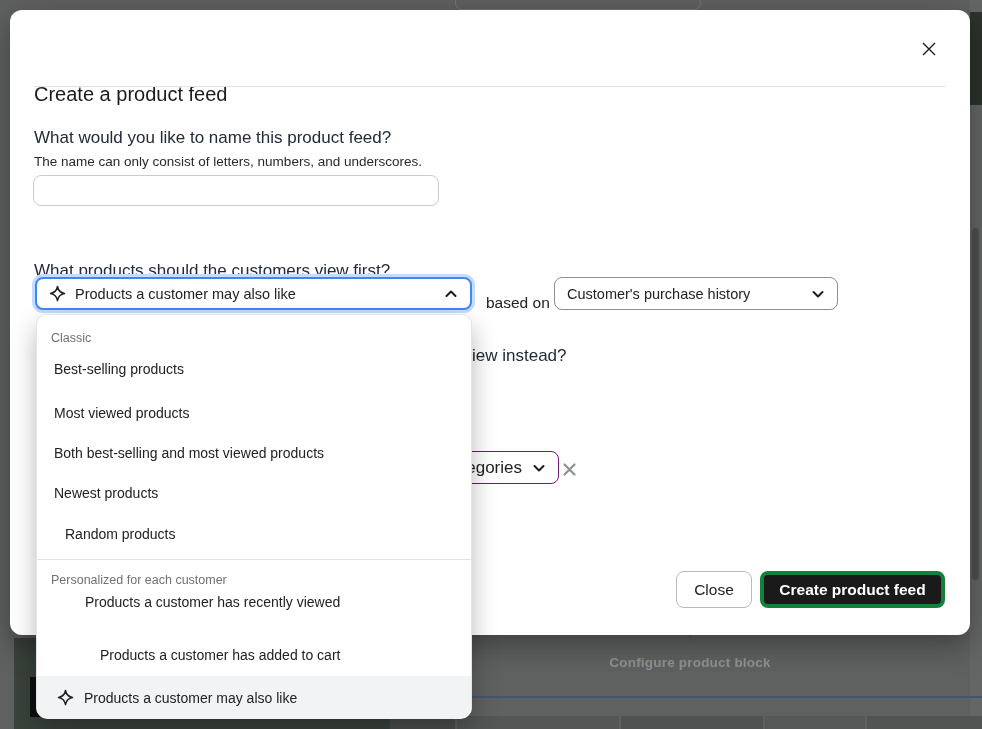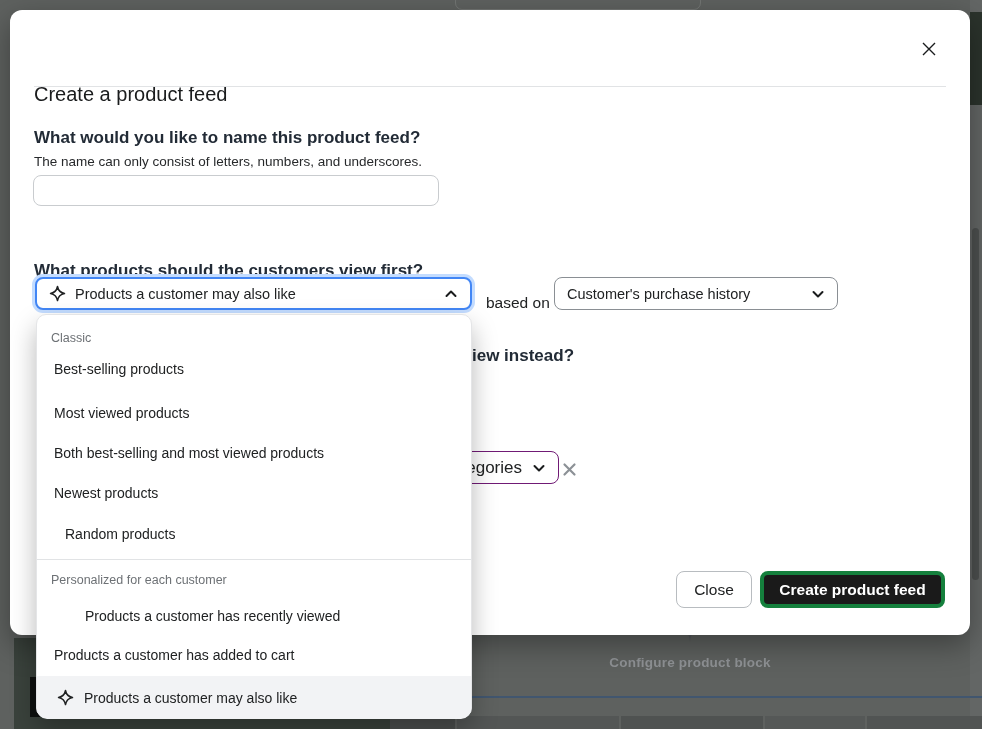--- a/index.html
+++ b/index.html
@@ -22,21 +22,21 @@
 
   
   .modal{left:10px;top:10px;width:960px;height:625px;background:#fff;border-radius:12px;z-index:10;
          box-shadow:0 10px 30px rgba(0,0,0,.35);}
   .modal-title{left:24px;top:33px;height:28px;display:flex;align-items:center;
                font-size:20px;font-weight:500;color:#1a1c1d;margin-top:37px;}
   .modal-close{left:905px;top:25px;width:28px;height:28px;display:flex;align-items:center;justify-content:center;
                background:none;border:none;cursor:pointer;padding:0;}
   .modal-divider{left:24px;top:76px;width:912px;height:1px;background:#e1e3e5;}
 
-  .q{height:22px;display:flex;align-items:center;font-size:17px;font-weight:700;color:#222b36;}
+  .q{height:22px;display:flex;align-items:center;font-size:17px;font-weight:400;color:#222b36;}
   .hint{left:24px;top:142px;height:18px;display:flex;align-items:center;font-size:13.5px;color:#27292b;}
   .name-input{left:23px;top:165px;width:384px;height:29px;border:1px solid #c9cccf;border-radius:8px;
               font-size:14px;padding:0 10px;outline:none;background:#fff;}
 
   .selectbox{height:33px;box-sizing:border-box;background:#fff;border-radius:8px;
              display:flex;align-items:center;font-size:14.5px;color:#202223;}
   .sel-feed{left:25px;top:267px;width:437px;border:2px solid #4286f5;
             box-shadow:0 0 0 3px #c3dcff;padding:0 12px;gap:9px;}
   .sel-based{left:544px;top:267px;width:284px;border:1px solid #8a8f94;padding:0 12px;}
   .sel-cat{left:420px;top:441px;width:129px;border:1px solid #701a75;justify-content:flex-end;
@@ -141,22 +141,22 @@
     <div class="grp" style="top:13px;">Classic</div>
     <div class="opt" style="top:34px;">Best-selling products</div>
     <div class="opt" style="top:78px;">Most viewed products</div>
     <div class="opt" style="top:118px;">Both best-selling and most viewed products</div>
     <div class="opt" style="top:158px;">Newest products</div>
     <div class="opt" style="top:199px;padding-left:28px;">Random products</div>
 
     <div class="pop-divider"></div>
 
     <div class="grp" style="top:255px;">Personalized for each customer</div>
-    <div class="opt" style="top:281px;padding-left:48px;">Products a customer has recently viewed</div>
-    <div class="opt" style="top:320px;">Products a customer has added to cart</div>
+    <div class="opt" style="top:267px;padding-left:48px;">Products a customer has recently viewed</div>
+    <div class="opt" style="top:320px;margin-left:46px;">Products a customer has added to cart</div>
 
     <div class="opt opt-selected">
       <svg width="17" height="17" viewBox="0 0 18 18">
         <path d="M9 1.6 C9.7 5.4 12.6 8.3 16.4 9 C12.6 9.7 9.7 12.6 9 16.4 C8.3 12.6 5.4 9.7 1.6 9 C5.4 8.3 8.3 5.4 9 1.6 Z" fill="none" stroke="#202223" stroke-width="1.6" stroke-linejoin="round"></path>
       </svg>
       <span>Products a customer may also like</span>
     </div>
   </div>
 
 </div>

